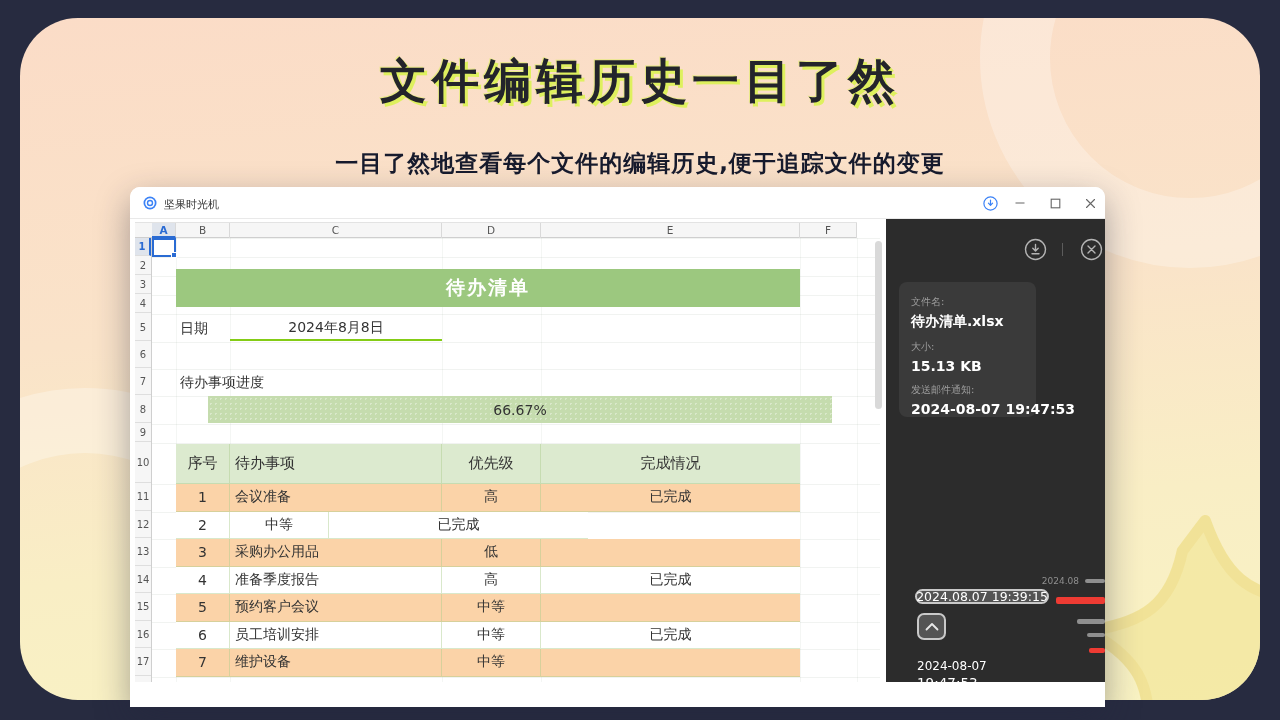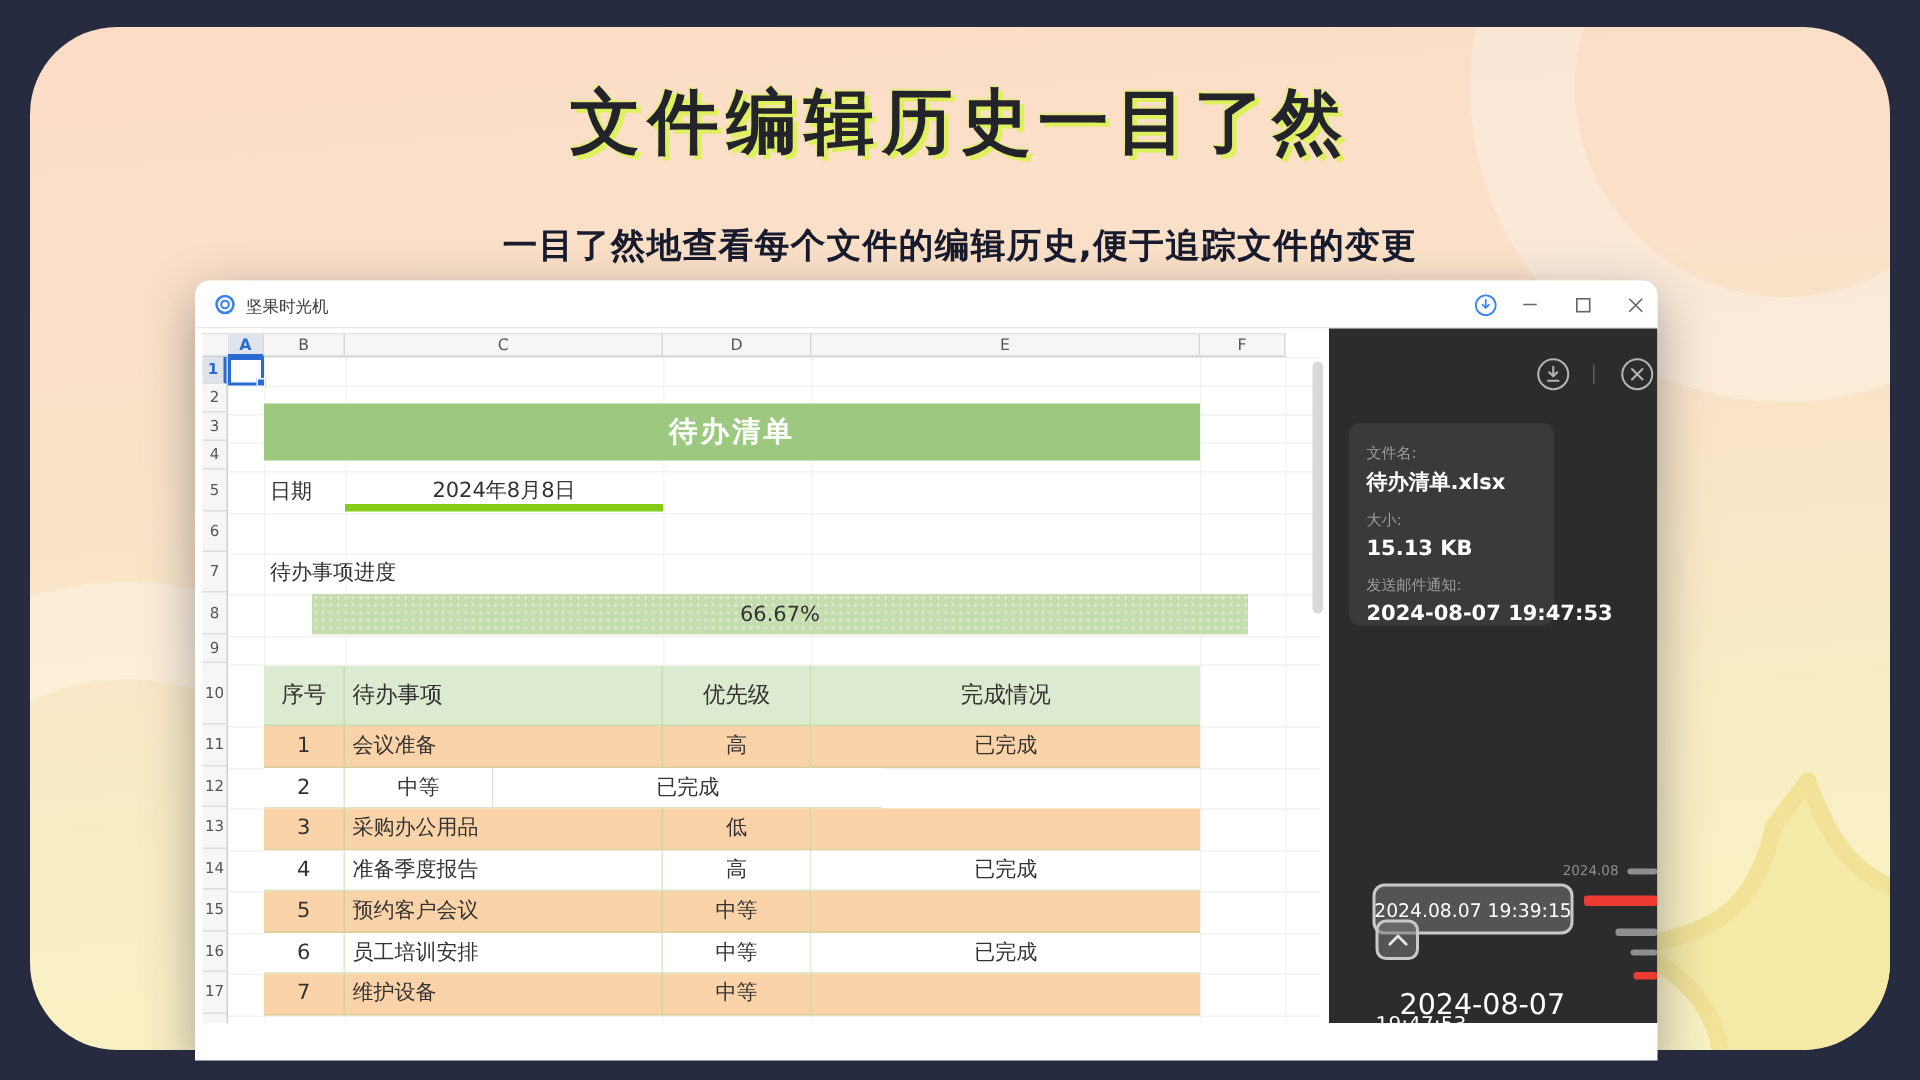--- a/index.html
+++ b/index.html
@@ -48,21 +48,21 @@
     border-bottom:1px solid #dedede; display:flex; align-items:center; justify-content:center; }
   .rowhead.sel { color:#2a6bd3; border-right:2px solid #2a6bd3; background:#dfe4ec; font-weight:bold; }
 
   .sel-cell { position:absolute; left:22px; top:19px; width:24px; height:19px; border:2px solid #2a6bd3; background:#fff; }
   .sel-cell::after { content:""; position:absolute; right:-3px; bottom:-3px; width:4px; height:4px; background:#2a6bd3; border:1px solid #fff; }
 
   .banner { position:absolute; left:46px; top:38px; width:624px; height:38px; background:#9cc87f;
     color:#fff; font-size:19px; font-weight:bold; letter-spacing:2px; display:flex; align-items:center; justify-content:center;margin-top:12px; }
   .date-label { position:absolute; left:50px; top:95px; height:28px; line-height:28px; font-size:14px; color:#333; }
   .date-value { position:absolute; left:100px; top:95px; width:212px; height:27px; line-height:27px;
-    text-align:center; font-size:14px; color:#333; border-bottom:5px solid #84cc16; }
+    text-align:center; font-size:14px; color:#333; border-bottom:2px solid #84cc16; }
   .progress-label { position:absolute; left:50px; top:150px; height:27px; line-height:27px; font-size:14px; color:#333; }
   .progress-bar { position:absolute; left:46px; top:177px; width:624px; height:27px; background:#c5dcae;
     display:flex; align-items:center; justify-content:center; font-size:14px; color:#333;
     background-image:radial-gradient(rgba(255,255,255,0.35) 1px, transparent 1px); background-size:5px 5px;margin-left:32px; }
 
   .todo-table { position:absolute; left:46px; top:225px; width:624px; }
   .t-row { display:flex; width:744px;align-items:flex-end; }
   .t-cell { border-right:1px solid rgba(170,205,140,0.45); border-bottom:1px solid rgba(170,205,140,0.45);
     display:flex; align-items:center; justify-content:center; font-size:14px; color:#333; overflow:hidden; }
   .t-cell:last-child { border-right:none; }
@@ -79,27 +79,27 @@
   .pn-icon { position:absolute; width:23px; height:23px; }
   .pn-download { left:138px; top:19px; } .pn-close { left:194px; top:19px; }
   .pn-divider { position:absolute; left:176px; top:24px; width:1px; height:13px; background:#5c5c5c; }
   .info-card { position:absolute; left:13px; top:63px; width:137px; height:135px; background:#3a3a3a; border-radius:8px; padding:13px 12px; }
   .info-label { font-size:10px; color:#9d9d9d; margin-top:9px; }
   .info-label:first-child { margin-top:0; }
   .info-value { font-size:14px; color:#ffffff; font-weight:bold; margin-top:4px; white-space:nowrap; }
 
   .tl-month { position:absolute; left:108px; top:357px; width:85px; text-align:right; font-size:9px; color:#8f8f8f; }
   .tl-bar { position:absolute; border-radius:2px; }
-  .tl-tooltip { position:absolute; left:29px; top:370px; width:134px; height:34px;
+  .tl-tooltip { position:absolute; left:29px; top:370px; width:134px; height:15px;
     background:rgba(118,118,118,0.55); border:2px solid #c9c9c9; border-radius:8px;
     display:flex; align-items:center; justify-content:center; font-size:12.5px; color:#fff; white-space:nowrap; }
   .tl-chevron { position:absolute; left:31px; top:394px; width:29px; height:27px;
     background:rgba(118,118,118,0.55); border:2px solid #c9c9c9; border-radius:7px;
     display:flex; align-items:center; justify-content:center; }
-  .tl-date { position:absolute; left:31px; top:440px; font-size:19px; color:#fff;margin-left:16px; }
+  .tl-date { position:absolute; left:31px; top:440px; font-size:12px; color:#fff; }
   .tl-partial { position:absolute; left:31px; top:456px; font-size:13.5px; color:#fff; }
 </style>
 </head>
 <body>
 
 <div class="card">
   <div class="ring ring-tr"></div>
   <div class="ring ring-bl"></div>
   <svg class="star-svg" style="left:1075px; top:495px;" width="220" height="220" viewBox="0 0 220 220">
     <path d="M110 12 C120 40 132 52 162 54 C140 74 136 90 146 120 C120 106 102 108 80 126 C82 98 74 84 48 70 C78 66 92 56 98 28 Z" transform="scale(1.9) translate(-52,-8)" fill="#f4e8a2" opacity="0.85" stroke="#f0e090" stroke-width="6" stroke-linejoin="round"></path>

